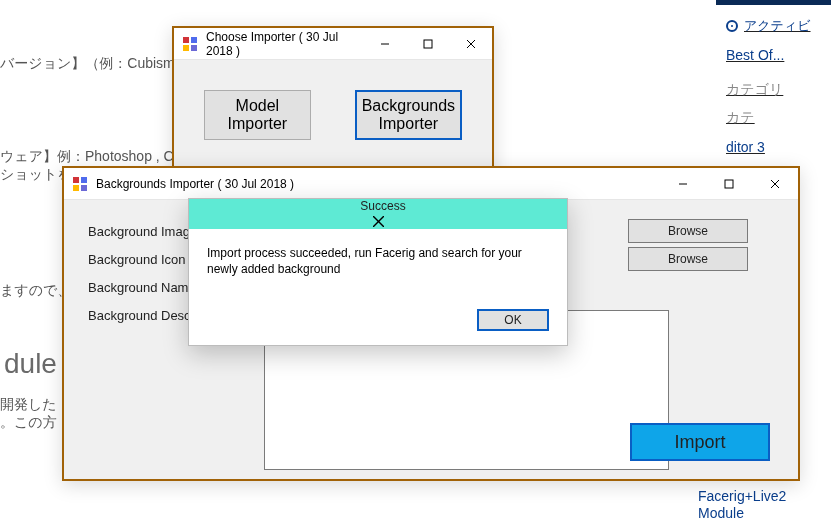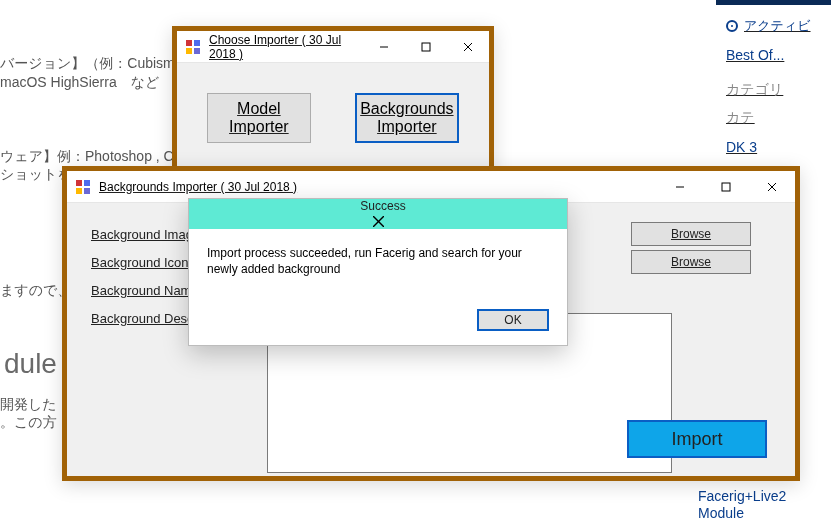--- a/index.html
+++ b/index.html
@@ -10,21 +10,21 @@
   .bgtext { position: absolute; color: #555; font-size: 14px; white-space: nowrap; }
   .sidebar { position: absolute; right: 0; top: 0; width: 115px; text-decoration: underline; }
   .sidebar .link { color: #0a3e8c; font-size: 14px; padding: 6px 10px; cursor: pointer; }
   .sidebar .heading { color: #888; font-size: 14px; padding: 12px 10px 4px; }
   .sidebar .bluebar { height: 5px; background: #0a2a56; margin-bottom: 6px; }
   .sidebar .activity { color:#0a3e8c; padding:6px 10px; display:flex; gap:6px; align-items:center;}
   .sidebar .dot { display:inline-block; width:12px; height:12px; border:2px solid #0a3e8c; border-radius:50%; position:relative;}
   .sidebar .dot::after{content:"";position:absolute;left:3px;top:3px;width:2px;height:2px;background:#0a3e8c;border-radius:50%;}
 
   
-  .win { position: absolute; background: #f0f0f0; border: 5px solid #a16207; box-shadow: 0 4px 18px rgba(0,0,0,.15); text-decoration: underline; }
+  .win { position: absolute; background: #f0f0f0; border: 2px solid #a16207; box-shadow: 0 4px 18px rgba(0,0,0,.15); }
   .titlebar { display: flex; align-items: center; height: 32px; background: #fff; border-bottom: 1px solid #e6e6e6; }
   .titlebar .icon { width: 16px; height: 16px; margin: 0 8px; display:inline-flex; align-items:center; justify-content:center;}
   .titlebar .icon svg { width:16px; height:16px; }
   .titlebar .title { flex: 0 1 auto; font-size: 12px; color: #000; }
   .titlebar .spacer { flex: 1; }
   .winbtn { width: 46px; height: 32px; display:flex; align-items:center; justify-content:center; color:#444; }
   .winbtn svg { width:10px; height:10px; }
 
   
   .chooser-body { padding: 30px 30px 10px; display:flex; gap:44px; justify-content:flex-start; }
@@ -49,39 +49,39 @@
   .dlg-foot { display:flex; justify-content:flex-end; padding: 0 18px 14px; }
   .ok-btn { width:72px; height:22px; border:2px solid #0a5ec4; background:#e1e1e1; font-size:12px; display:flex; align-items:center; justify-content:center;margin-left:16px;}
 
   .module-heading { position:absolute; left:4px; top:348px; font-size:28px; color:#6a6a6a; }
 </style>
 </head>
 <body>
 <div class="stage">
 
 <div class="bgtext" style="left:0;top:55px">バージョン】（例：Cubism Editor</div>
-<div class="bgtext" style="left:0;top:74px"> macOS HighSierra　など</div>
 <div class="bgtext" style="left:0;top:148px">ウェア】例：Photoshop , CL</div>
 <div class="bgtext" style="left:0;top:166px">ショットを</div>
 <div class="bgtext" style="left:0;top:282px">ますので、</div>
 <div class="module-heading">dule</div>
 <div class="bgtext" style="left:0;top:396px">開発した</div>
 <div class="bgtext" style="left:0;top:414px">。この方</div>
 <div class="bgtext" style="left:698px;top:488px;color:#0a3e8c;font-size:14px">Facerig+Live2</div>
 <div class="bgtext" style="left:698px;top:505px;color:#0a3e8c;font-size:14px">Module</div>
 
 <div class="sidebar">
   <div class="bluebar"></div>
   <div class="activity">
     <span class="dot"></span>
     <span>アクティビ</span>
   </div>
   <div class="link">Best Of...</div>
   <div class="heading">カテゴリ</div>
   <div class="link" style="color:#888">カテ</div>
+  <div class="link">ditor 3</div>
   <div class="link">DK 3</div>
   <div class="link">ditor</div>
   <div class="link">K</div>
   <div class="link">ditor 2</div>
   <div class="link">DK 2.</div>
 </div>
 
 <div class="win" style="left:172px; top:26px; width:322px; height:150px;">
   <div class="titlebar">
     <span class="icon">

